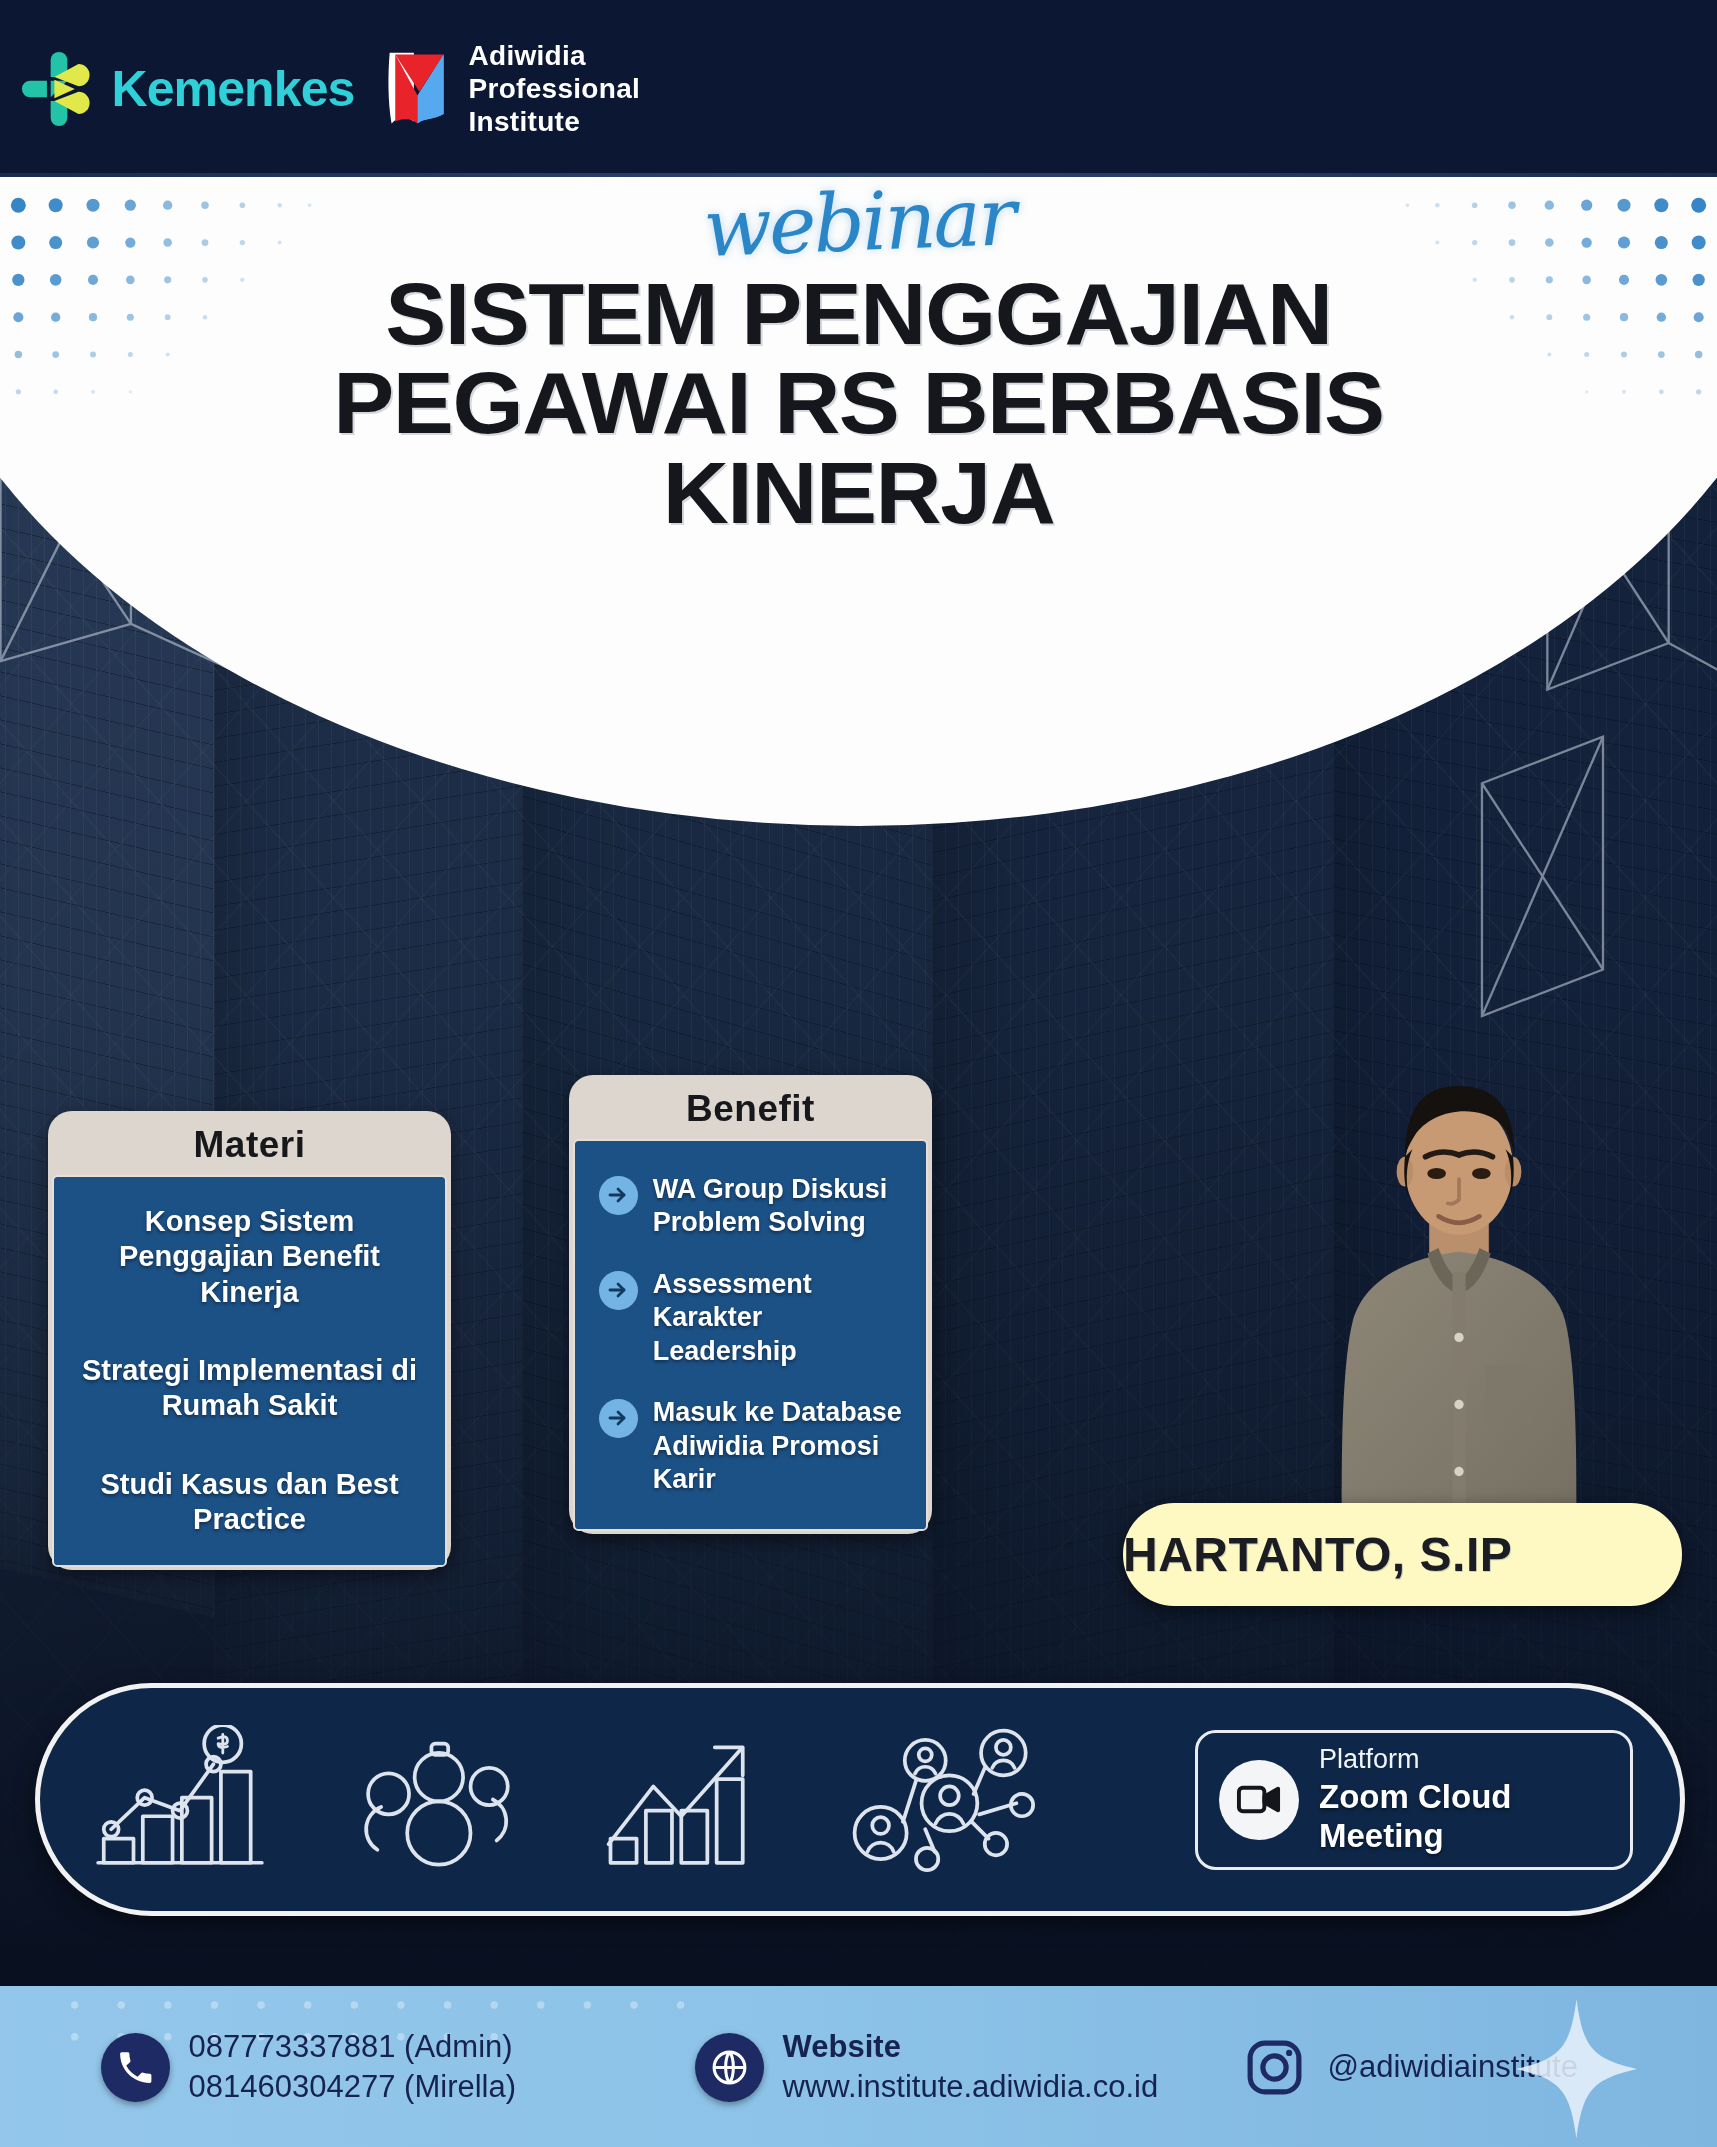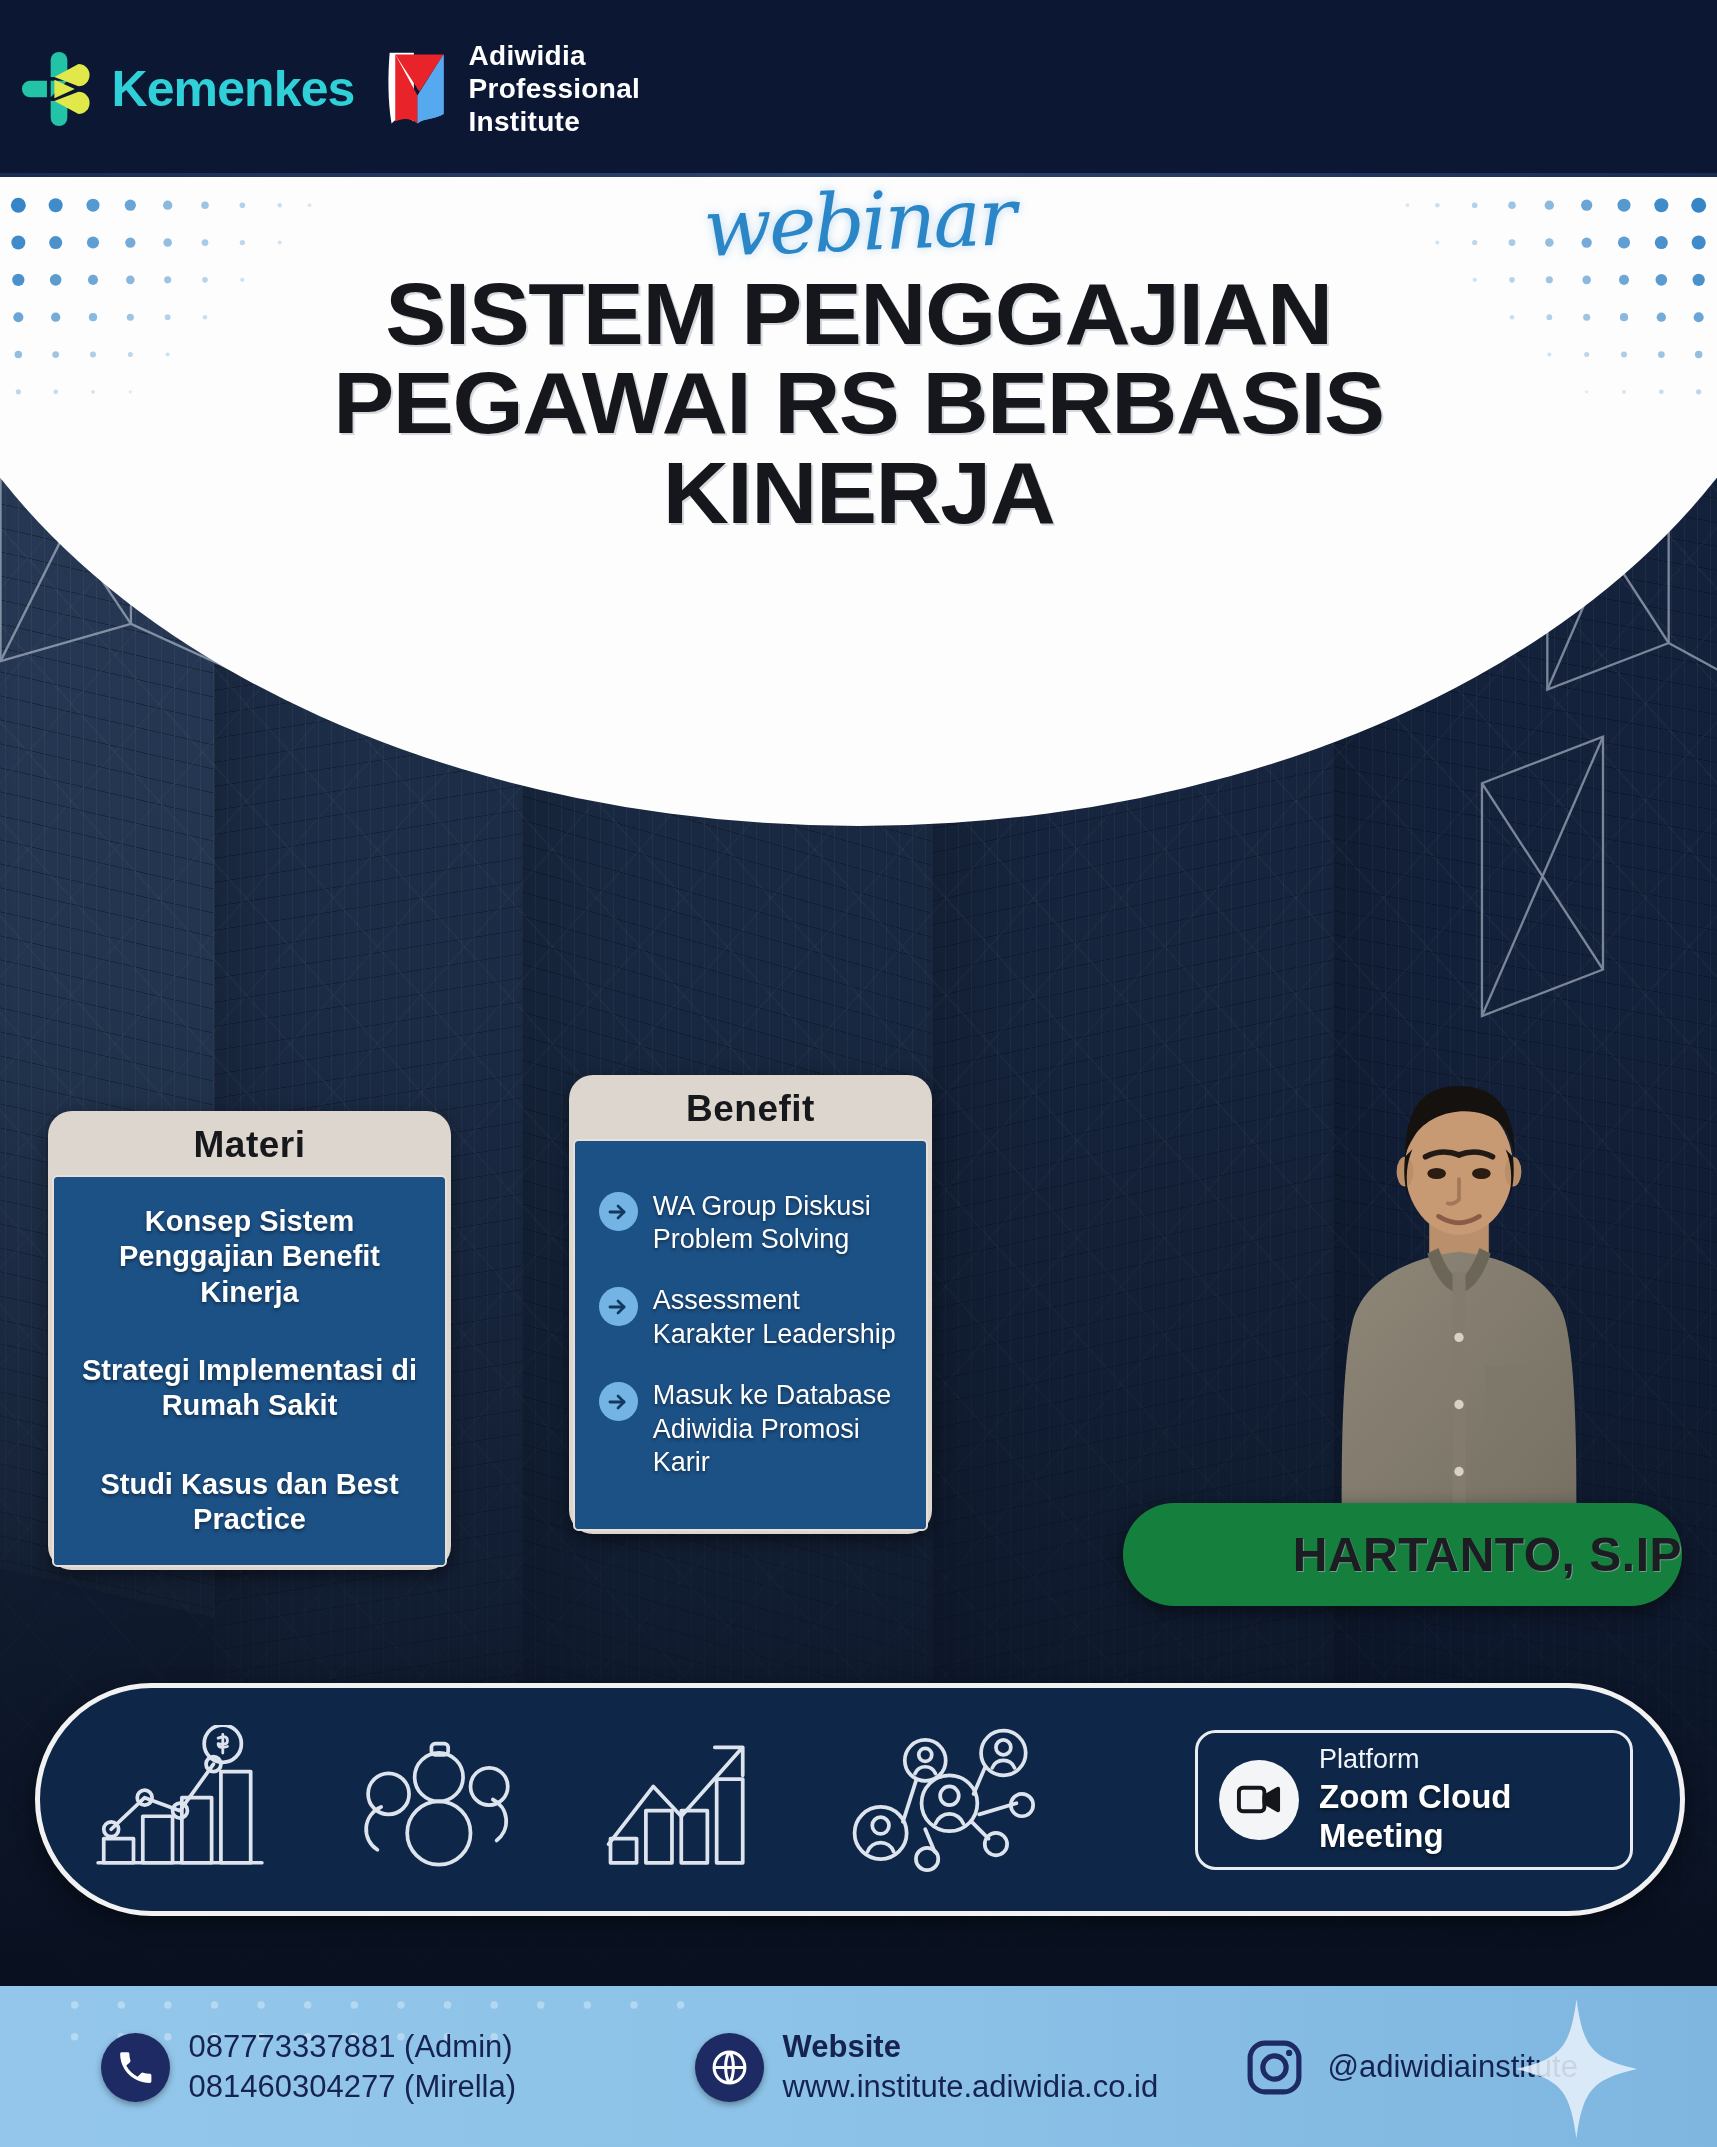--- a/index.html
+++ b/index.html
@@ -146,34 +146,34 @@
     text-shadow:0 1.9px 3.7px rgba(0,0,0,.45);
   }
   .benefit-item { display:flex; align-items:flex-start; gap:15px; }
   .arrow-badge {
     flex:0 0 auto; width:39px; height:39px; border-radius:50%;
     background:#74b4e4; display:flex; align-items:center; justify-content:center;
     margin-top:2.8px;
   }
   .arrow-badge svg { width:24px; height:24px; }
   .benefit-text {
-    font-weight:normal; font-size:27px; line-height:1.24;
+    font-weight:bold; font-size:27px; line-height:1.24;
     text-shadow:0 1.9px 3.7px rgba(0,0,0,.45);
   }
 
   
   .speaker {
     position:absolute; z-index:28; left:1319px; top:1058px; width:280px; height:475px;
   }
   .speaker svg { width:100%; height:100%; display:block; }
 
   .namebadge {
     position:absolute; z-index:32; left:1123px; top:1503px; width:559px; height:103px;
-    background:#15803d; border-radius:51px;
-    display:flex; align-items:center; justify-content:flex-end;
+    background:#fef9c3; border-radius:51px;
+    display:flex; align-items:center; justify-content:flex-start;
     box-shadow:0 5.6px 18.6px rgba(0,0,0,.5);
   }
   .namebadge span {
     font-weight:bold; font-size:48px; color:#1b1d22; letter-spacing:0.5px;
     text-shadow:0.9px 0.9px 0 rgba(170,175,185,.6);
   }
 
   
   .strip {
     position:absolute; z-index:30; left:35px; top:1683px; width:1650px; height:233px;

